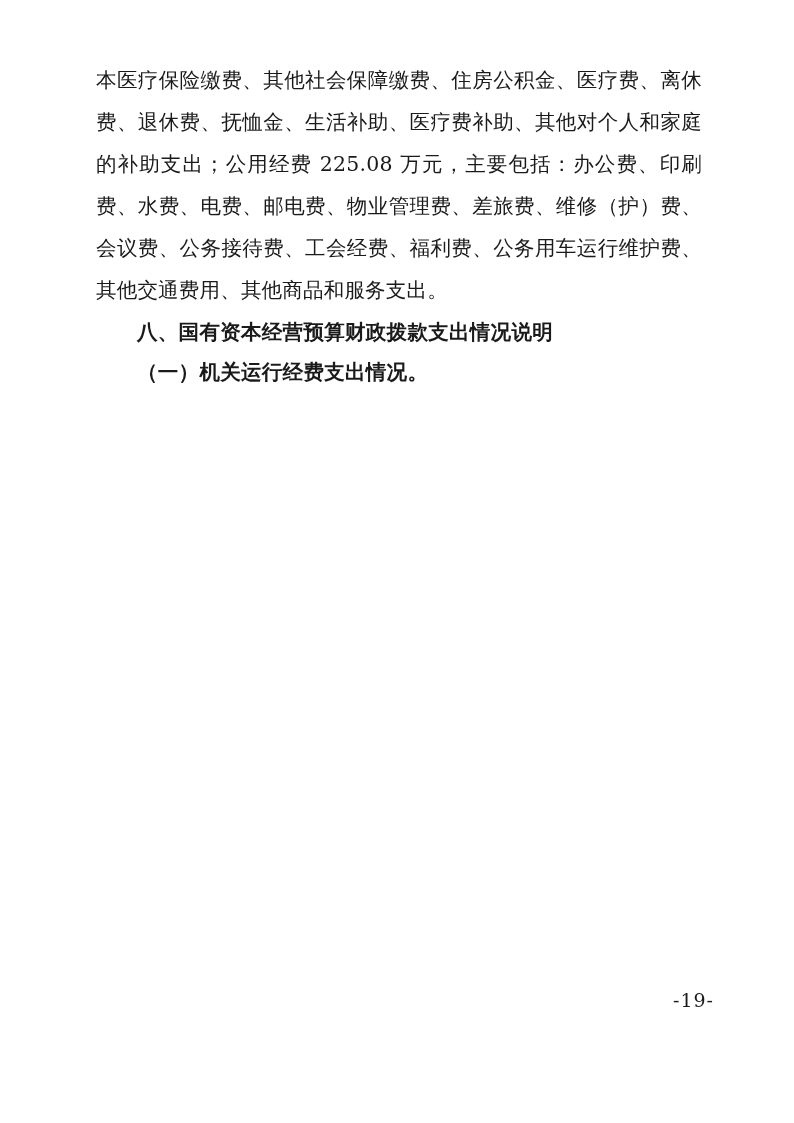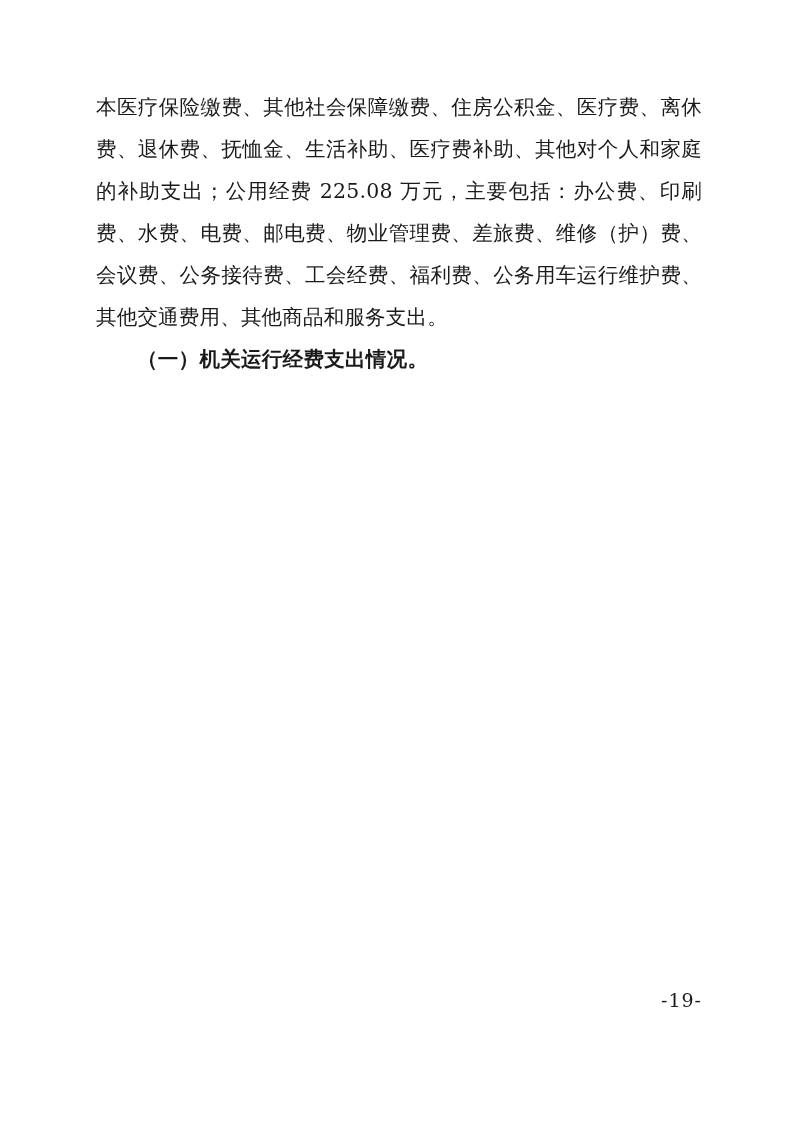--- a/index.html
+++ b/index.html
@@ -15,21 +15,21 @@
     position: relative;
     overflow: hidden;
   }
   .page {
     position: absolute;
     left: 0;
     top: 0;
     width: 794px;
     height: 1123px;
     box-sizing: border-box;
-    padding: 86px 92px 60px 96px;
+    padding: 59px 92px 60px 96px;
   }
   .doc-body {
     font-size: 20.5px;
     line-height: 42px;
     text-align: justify;
     text-justify: inter-ideograph;
     letter-spacing: 0.2px;
   }
   p {
     margin: 0;
@@ -42,48 +42,49 @@
   }
   .heading {
     text-indent: 2em;
     font-weight: bold;
     font-family: "DejaVu Sans", "Liberation Sans", sans-serif;
     letter-spacing: 0.3px;
   }
   .subheading {
     text-indent: 2em;
     font-weight: bold;
-    font-family: Liberation Serif, serif;
+    font-family: Liberation Mono, monospace;
     letter-spacing: 0.3px;
   }
   .bold-lead {
     font-weight: bold;
     font-family: "DejaVu Sans", "Liberation Sans", sans-serif;
   }
   .page-number {
     position: absolute;
-    right: 92px;
+    right: 80px;
     bottom: 112px;
     font-size: 19px;
     font-family: "DejaVu Serif", "Liberation Serif", serif;
     color: #1a1a1a;
     letter-spacing: 1px;
   }
 </style>
 </head>
 <body>
 
 <div class="page">
   <div class="doc-body">
 
     <p class="para noindent">本医疗保险缴费、其他社会保障缴费、住房公积金、医疗费、离休费、退休费、抚恤金、生活补助、医疗费补助、其他对个人和家庭的补助支出；公用经费 225.08 万元，主要包括：办公费、印刷费、水费、电费、邮电费、物业管理费、差旅费、维修（护）费、会议费、公务接待费、工会经费、福利费、公务用车运行维护费、其他交通费用、其他商品和服务支出。</p>
 
 
 
 
+    <p class="heading">八、国有资本经营预算财政拨款支出情况说明</p>
 
 
 
     <p class="subheading">（一）机关运行经费支出情况。</p>
 
 
   </div>
 
   <div class="page-number">-19-</div>
 </div>

